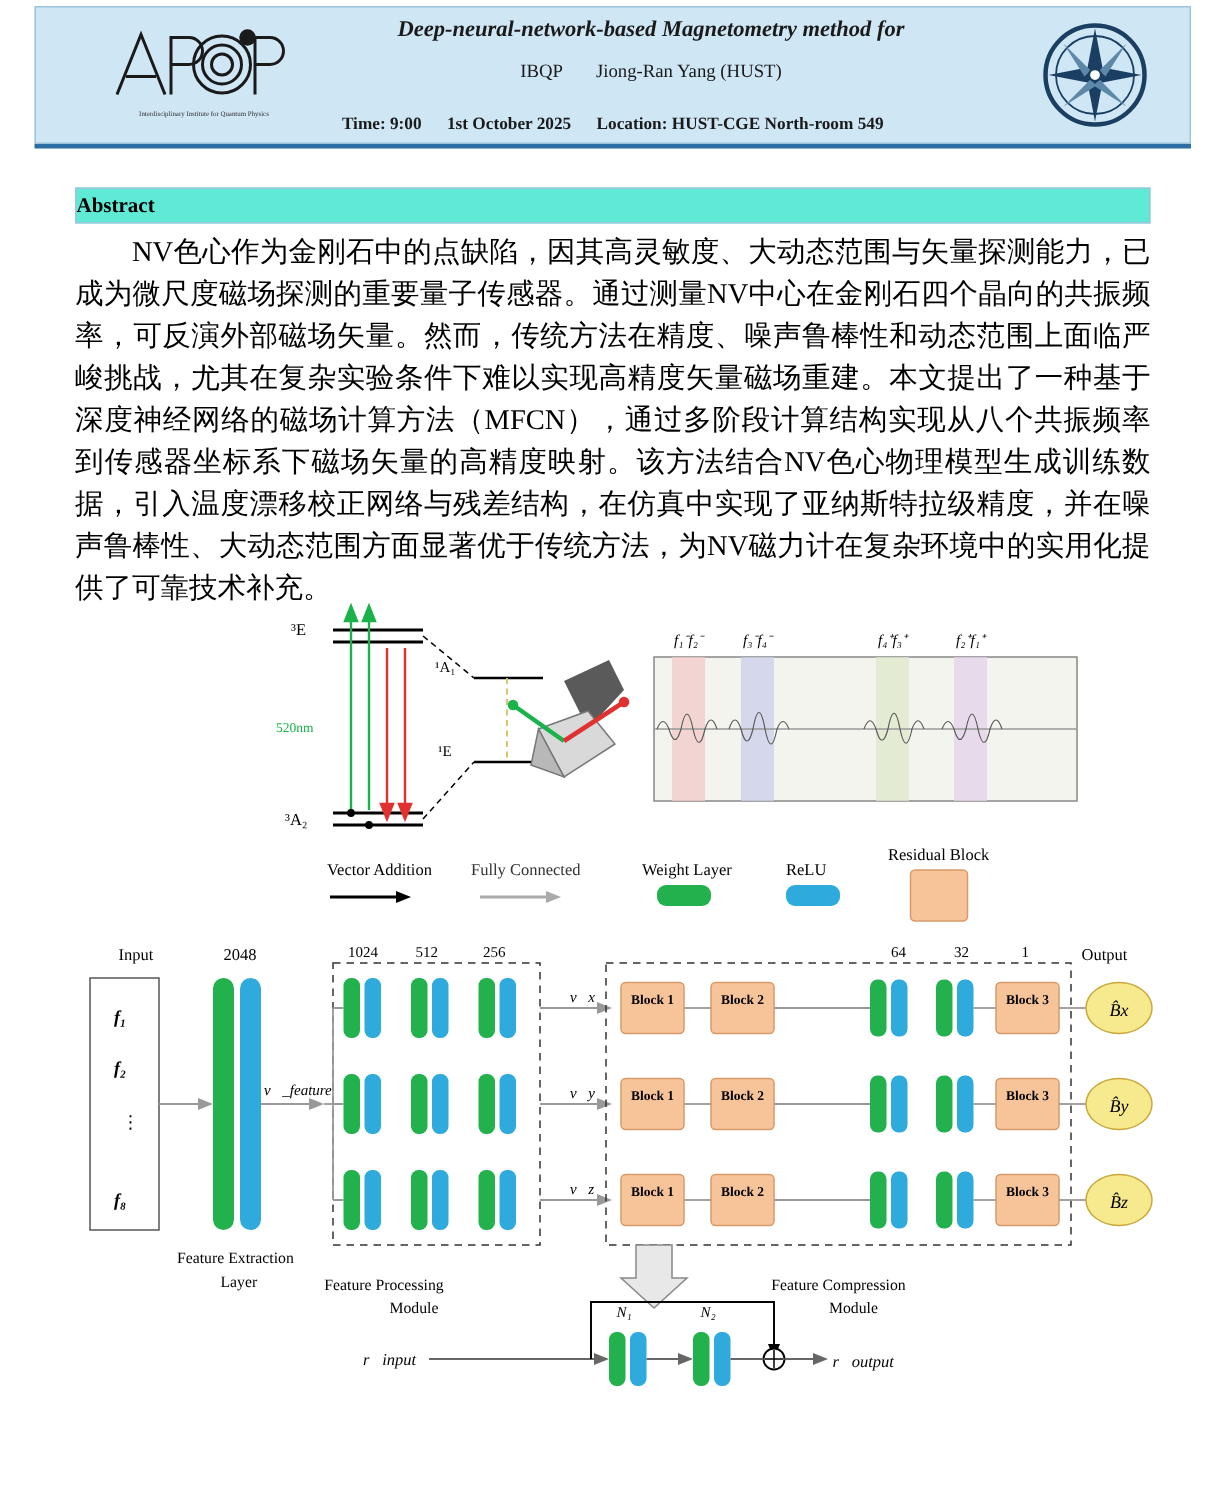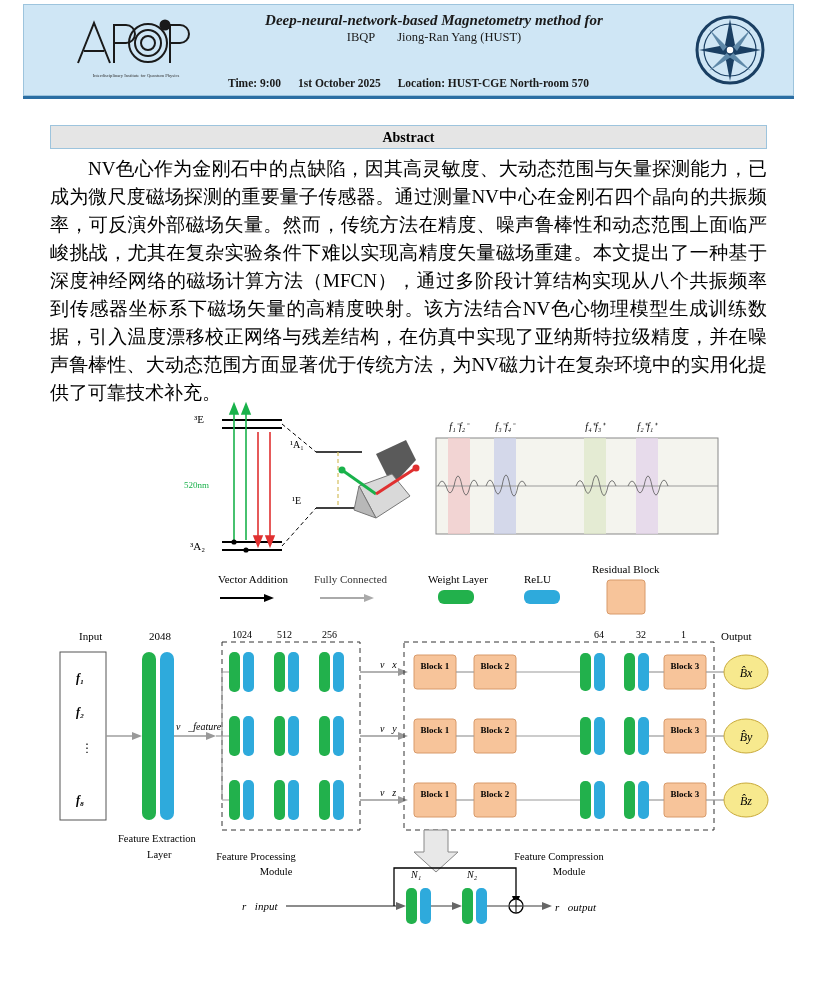--- a/index.html
+++ b/index.html
@@ -19,38 +19,38 @@
   .banner-inner{position:relative;width:100%;height:100%;}
   .logo-left{position:absolute;left:42px;top:8px;width:140px;height:70px;}
   .logo-right{position:absolute;right:24px;top:6px;width:78px;height:78px;}
   .title-block{position:absolute;left:195px;top:6px;width:430px;text-align:center;}
   .title-line{
     font-family:"Liberation Serif", serif;
     font-style:italic;font-weight:bold;font-size:15px;color:#1a1a1a;
     line-height:19px;
   }
   .speaker-line{
-    margin-top:0;font-size:12.5px;color:#1a1a1a;
+    margin-top:10px;font-size:12.5px;color:#1a1a1a;
     font-family:"Liberation Serif", serif;
   }
   .speaker-line .org{margin-right:22px;}
   .meta-line{
     position:absolute;left:0;right:0;top:72px;text-align:center;
     font-size:11.5px;color:#1a1a1a;font-weight:bold;
     font-family:"Liberation Serif", serif;
   }
   .meta-line span{margin:0 7px;}
   .banner-rule{
     position:absolute;left:23px;top:96px;width:771px;height:3px;background:#2b6ea3;
   }
   
   .abs-head{
     position:absolute;left:50px;top:125px;width:717px;height:24px;
-    background:#e5e5e5;border:1px solid #9dc4dd;box-sizing:border-box;
-    text-align:center;font-weight:bold;font-size:14px;line-height:23px;color:#000;
+    background:#5eead4;border:1px solid #9dc4dd;box-sizing:border-box;
+    font-weight:bold;font-size:14px;line-height:23px;color:#000;
   }
   .abs-body{
     position:absolute;left:50px;top:155px;width:717px;
     font-size:19px;line-height:28px;color:#000;
     text-align:justify;
     font-family:"Liberation Serif", serif;
   }
   .abs-body p{margin:0;text-indent:2em;}
   
   .figure{
@@ -100,21 +100,21 @@
         <polygon points="60,18 42,36 46,40 60,18" fill="#5e88a8"></polygon>
         <polygon points="18,60 36,42 40,46 18,60" fill="#5e88a8"></polygon>
         <polygon points="60,60 42,42 38,46 60,60" fill="#5e88a8"></polygon>
         <circle cx="39" cy="39" r="4" fill="#ffffff" stroke="#1a3f63" stroke-width="1.5"></circle>
       </svg>
     </div>
 
     <div class="meta-line">
       <span>Time: 9:00</span>
       <span>1st October 2025</span>
-      <span>Location: HUST-CGE North-room 570</span>
+      <span>Location: HUST-CGE North-room 549</span>
     </div>
   </div>
 </div>
 <div class="banner-rule"></div>
 
 <div class="abs-head">Abstract</div>
 <div class="abs-body">
   <p>NV色心作为金刚石中的点缺陷，因其高灵敏度、大动态范围与矢量探测能力，已成为微尺度磁场探测的重要量子传感器。通过测量NV中心在金刚石四个晶向的共振频率，可反演外部磁场矢量。然而，传统方法在精度、噪声鲁棒性和动态范围上面临严峻挑战，尤其在复杂实验条件下难以实现高精度矢量磁场重建。本文提出了一种基于深度神经网络的磁场计算方法（MFCN），通过多阶段计算结构实现从八个共振频率到传感器坐标系下磁场矢量的高精度映射。该方法结合NV色心物理模型生成训练数据，引入温度漂移校正网络与残差结构，在仿真中实现了亚纳斯特拉级精度，并在噪声鲁棒性、大动态范围方面显著优于传统方法，为NV磁力计在复杂环境中的实用化提供了可靠技术补充。</p>
 </div>
 

